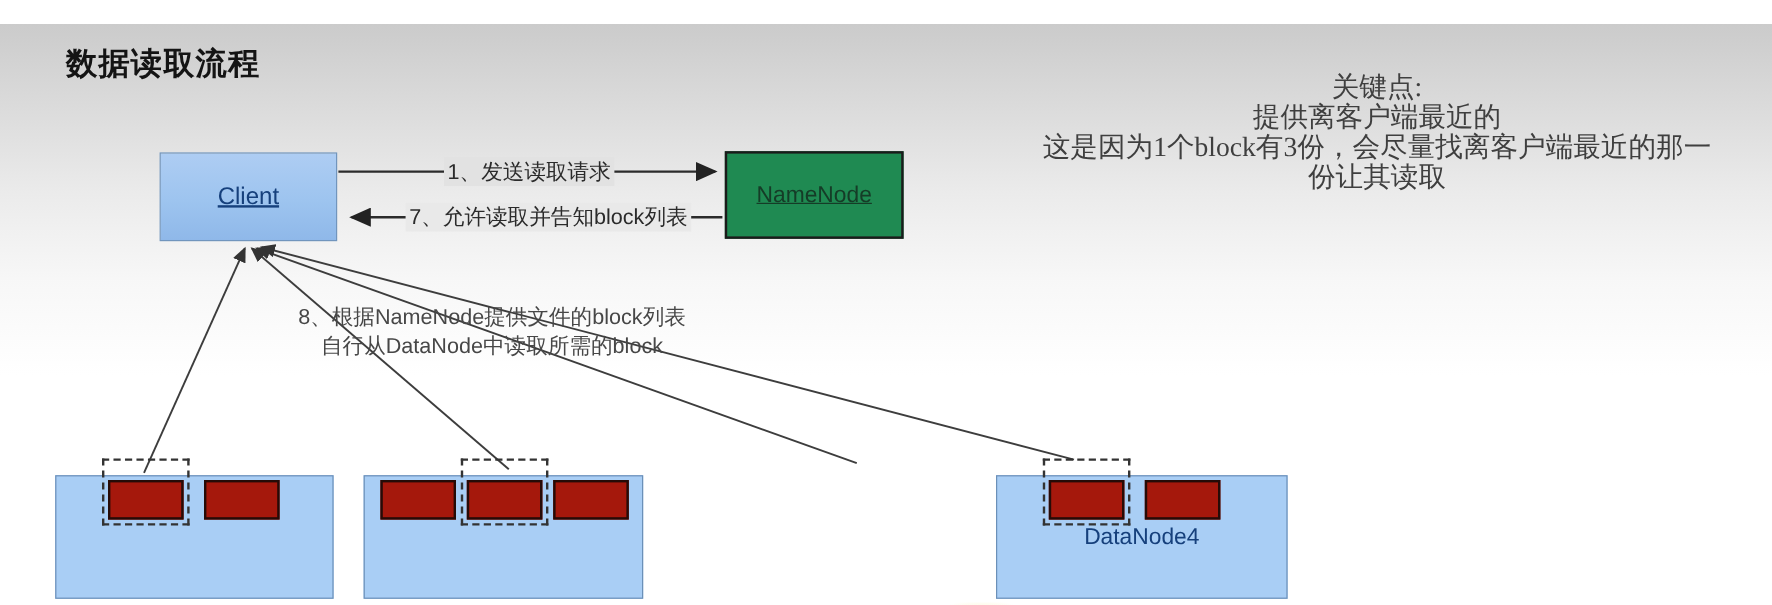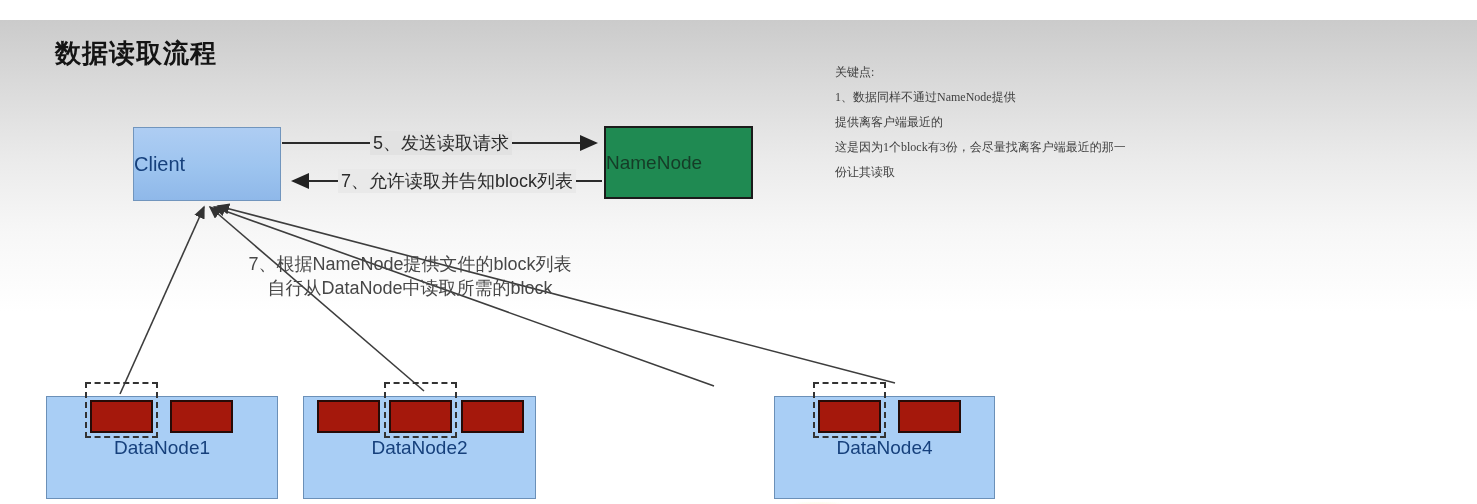--- a/index.html
+++ b/index.html
@@ -9,22 +9,23 @@
     font-family:"Liberation Sans","DejaVu Sans",sans-serif;
     margin-top:20px;
   }
   .title {
     position:absolute; left:55px; top:16px;
     font-size:26px; font-weight:bold; color:#141414; letter-spacing:1px;
   }
   svg.lines { position:absolute; left:0; top:0; width:1477px; height:504px; }
 
   .node {
-    position:absolute; display:flex; align-items:center; justify-content:flex-start;
+    position:absolute; display:flex; align-items:center; justify-content:center;
     box-sizing:border-box;
+    text-decoration:underline;
   }
   .client {
     left:133px; top:107px; width:148px; height:74px;
     background:linear-gradient(180deg,#aecdf3 0%, var(--client-fill) 55%, #8fb8e9 100%);
     border:1px solid #7195bd;
     color:#16407c; font-size:20px;
   }
   .namenode {
     left:604px; top:106px; width:149px; height:73px;
     background:var(--namenode-fill);
@@ -43,21 +44,21 @@
     text-align:center; font-size:18px; line-height:24px; color:#474747;
   }
 
   .dn-box {
     position:absolute; top:376px; height:103px; box-sizing:border-box;
     background:var(--datanode-fill); border:1px solid #6b90b8;
   }
   .dn1 { left:46px;  width:232px; }
   .dn2 { left:303px; width:233px; }
   .dn3 { left:562px; width:236px; }
-  .dn4 { left:774px; width:221px; }
+  .dn4 { left:830px; width:243px; }
   .dn-blocks {
     position:absolute; top:3px; left:0; right:0; height:33px;
     display:flex; gap:17px; padding-left:43px;
   }
   .dn-blocks.three { gap:9px; padding-left:13px; }
   .block {
     position:relative; width:63px; height:33px; box-sizing:border-box;
     background:var(--block-fill); border:2px solid #260b07;
   }
   .block.selected::after {
@@ -65,21 +66,21 @@
     border:2px dashed #333;
   }
   .dn-label {
     position:absolute; left:0; right:0; top:40px; text-align:center;
     font-size:19px; color:#16407c;
   }
 
   .notes {
     position:absolute; left:835px; top:40px; width:625px;
     font-family:"Liberation Serif","DejaVu Serif",serif;
-    font-size:12px; line-height:25px; color:#3f3f3f;
+    font-size:23px; line-height:25px; color:#3f3f3f;text-align:center;
   }
   .glow {
     position:absolute; left:758px; top:482px; width:120px; height:44px;
     background:radial-gradient(ellipse at 50% 100%, rgba(248,232,130,0.95) 0%, rgba(248,232,130,0.55) 45%, rgba(248,232,130,0) 75%);
   }
 </style>
 </head>
 <body>
 
 <div class="stage" style="--client-fill: #9dc4ef; --namenode-fill: #1f8a52; --datanode-fill: #a9cef5; --block-fill: #a5180c;">
@@ -104,54 +105,51 @@
   </svg>
 
   <div class="node client">
     <span>Client</span>
   </div>
 
   <div class="node namenode">
     <span>NameNode</span>
   </div>
 
-  <div class="arrow-label l1">5、发送读取请求</div>
+  <div class="arrow-label l1">1、发送读取请求</div>
   <div class="arrow-label l2">7、允许读取并告知block列表</div>
 
   <div class="step3">
-    <div>7、根据NameNode提供文件的block列表</div>
+    <div>8、根据NameNode提供文件的block列表</div>
     <div>自行从DataNode中读取所需的block</div>
   </div>
 
   <div class="dn-box dn1">
     <div class="dn-blocks">
         <div class="block selected"></div>
         <div class="block"></div>
       </div>
-    <div class="dn-label">DataNode1</div>
   </div>
   <div class="dn-box dn2">
     <div class="dn-blocks three">
         <div class="block"></div>
         <div class="block selected"></div>
         <div class="block"></div>
       </div>
-    <div class="dn-label">DataNode2</div>
   </div>
   <div class="dn-box dn4">
     <div class="dn-blocks">
         <div class="block selected"></div>
         <div class="block"></div>
       </div>
     <div class="dn-label">DataNode4</div>
   </div>
 
   <div class="notes">
     <div>关键点:</div>
-    <div>1、数据同样不通过NameNode提供</div>
     <div>提供离客户端最近的</div>
     <div>这是因为1个block有3份，会尽量找离客户端最近的那一</div>
     <div>份让其读取</div>
   </div>
 
   <div class="glow"></div>
 
 </div>
 
 </body></html>

